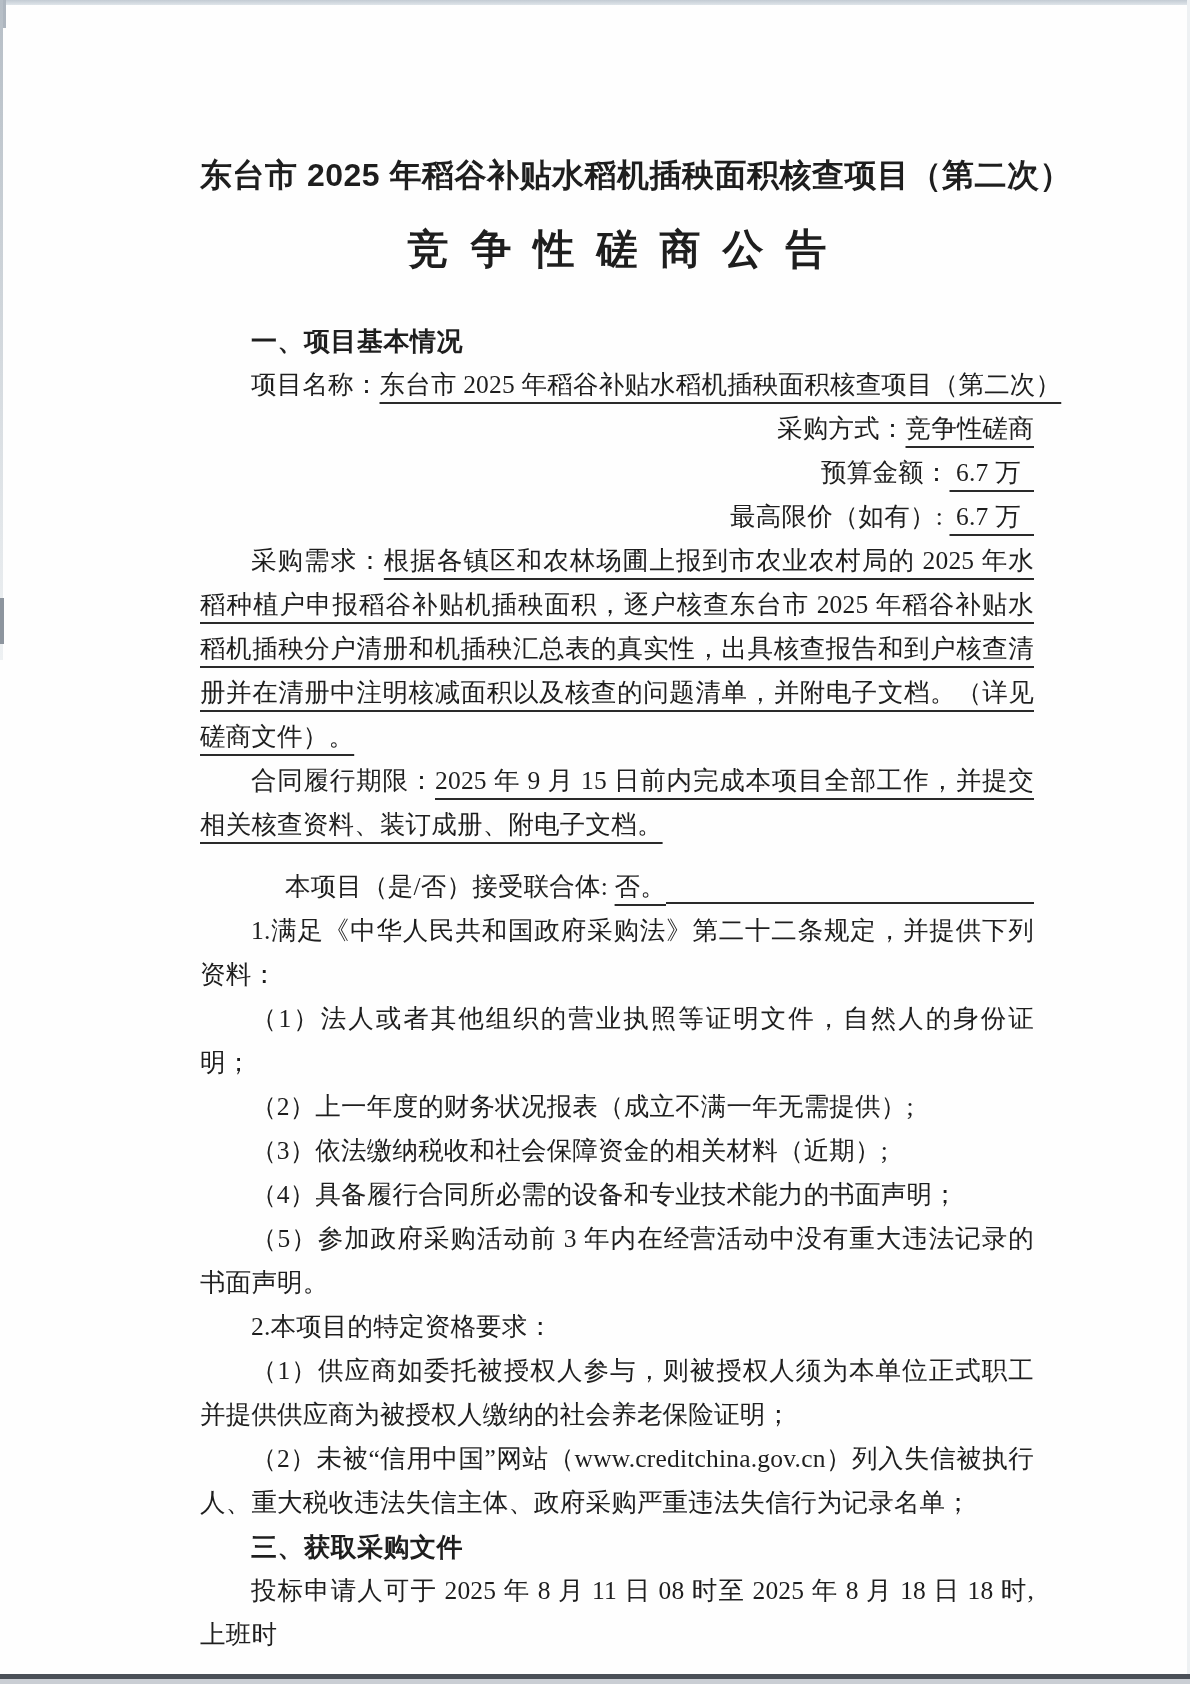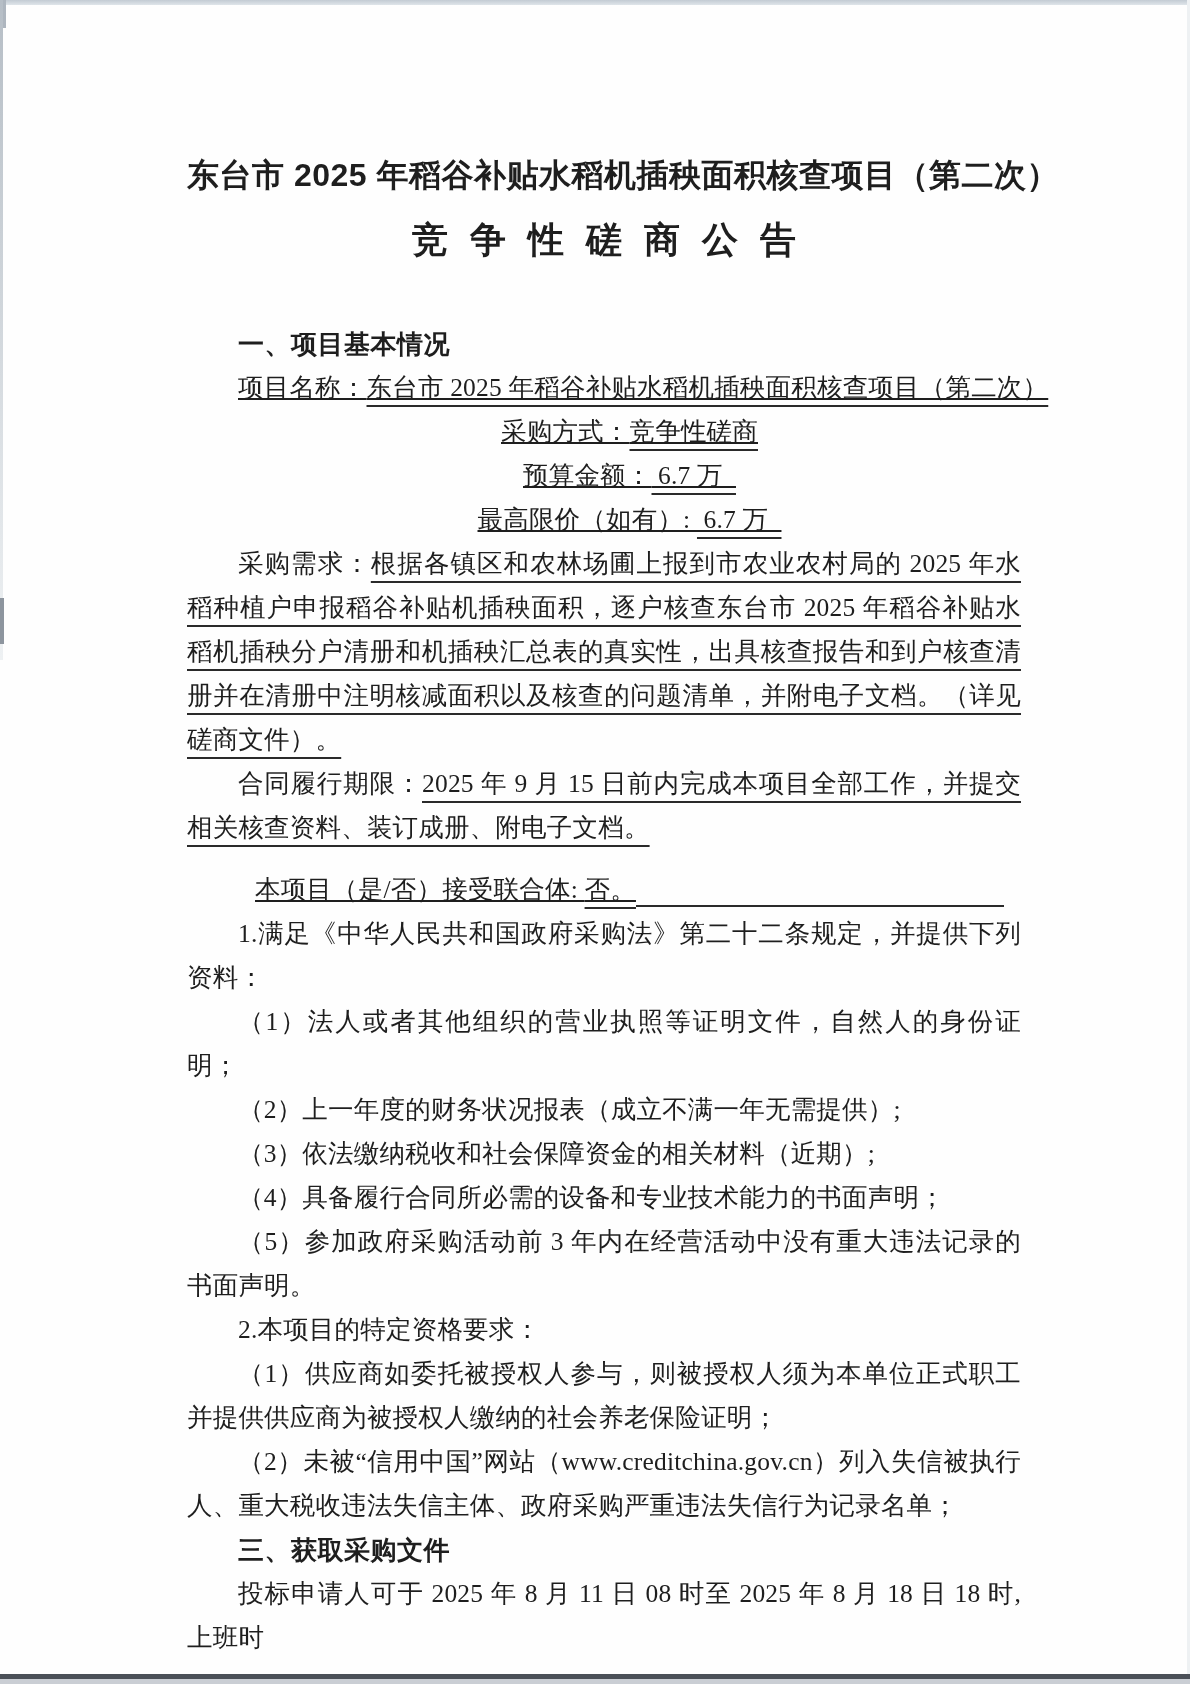--- a/index.html
+++ b/index.html
@@ -15,44 +15,44 @@
   .edge-top{position:absolute;top:0;left:0;right:0;height:5px;
     background:linear-gradient(to bottom,#c3cbd3,#dfe5ea);}
   .edge-topleft{position:absolute;top:0;left:0;width:6px;height:28px;background:#aeb6bf;}
   .edge-left{position:absolute;top:0;left:0;width:3px;height:660px;
     background:linear-gradient(to bottom,#b6bec6,#eef1f3);}
   .edge-left-tick{position:absolute;top:598px;left:0;width:4px;height:46px;background:#8d959e;}
   .edge-right{position:absolute;top:0;right:0;width:3px;height:100%;background:#eef1f3;}
   .edge-bottom-dark{position:absolute;left:0;right:0;top:1674px;height:5px;background:#4b5058;}
   .edge-bottom-light{position:absolute;left:0;right:0;top:1679px;height:5px;background:#caced4;}
 
-  .content{position:absolute;left:187px;top:152px;width:834px;}
+  .content{position:absolute;left:200px;top:152px;width:834px;}
 
   .title1{
     font-family:"Liberation Sans",sans-serif;
     font-weight:bold;font-size:32px;line-height:46px;
     text-align:center;white-space:nowrap;letter-spacing:0.5px;
   }
   .title2{
     font-family:"Liberation Sans",sans-serif;
-    font-weight:bold;font-size:36px;line-height:44px;
+    font-weight:bold;font-size:41px;line-height:44px;
     text-align:center;letter-spacing:22px;text-indent:22px;
-    margin-top:20px;white-space:nowrap;
+    margin-top:29px;white-space:nowrap;
   }
   .h{
     font-family:"Liberation Sans",sans-serif;
     font-weight:bold;font-size:26px;line-height:44px;
     text-indent:51px;letter-spacing:0.5px;
   }
-  .h1{margin-top:60px;}
+  .h1{margin-top:48px;}
   .p{
     margin:0;font-size:25.5px;line-height:44px;
     text-align:justify;text-indent:51px;letter-spacing:0.2px;
   }
-  .nw{white-space:nowrap;text-align:center;text-decoration:underline;}
+  .nw{white-space:nowrap;text-align:right;}
   .mt10{margin-top:18px;}
   .u{
     text-decoration:underline;
     text-decoration-thickness:1.8px;
     text-underline-offset:9px;
     text-decoration-color:#2a2a2a;
   }
   .fill{
     display:inline-block;width:368px;height:2px;
     background:#2a2a2a;vertical-align:-9px;

